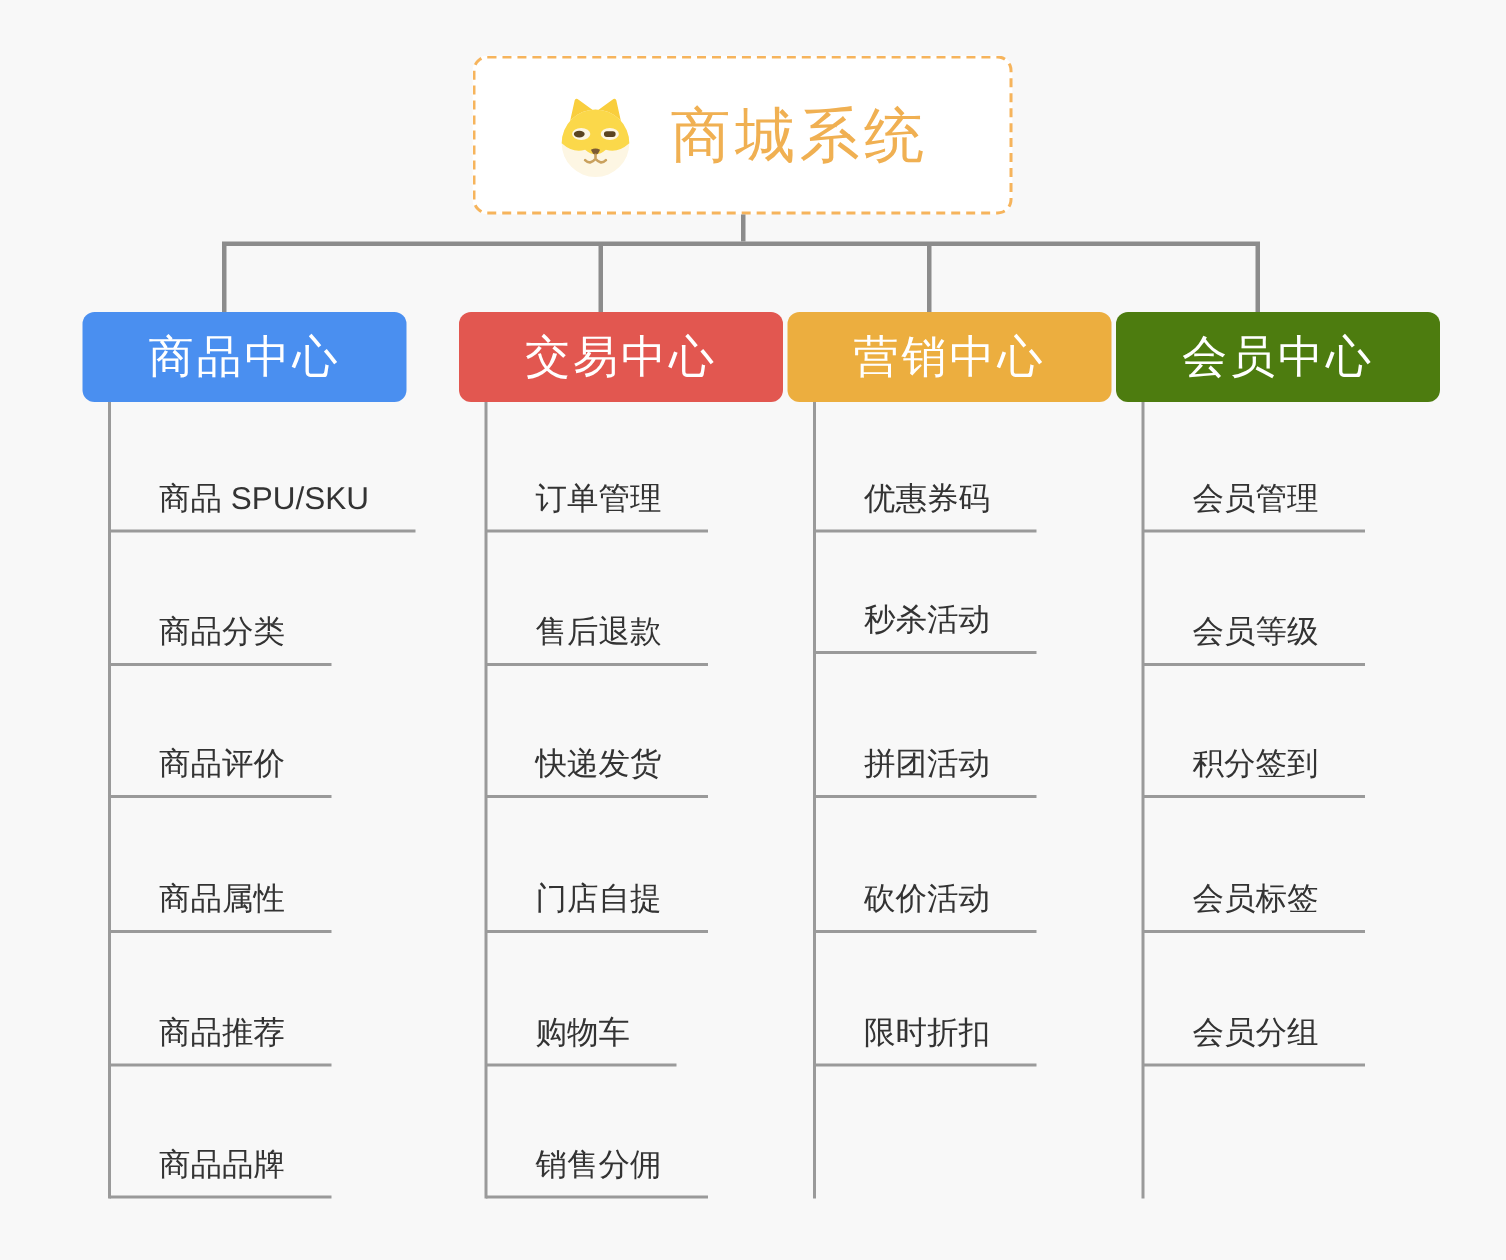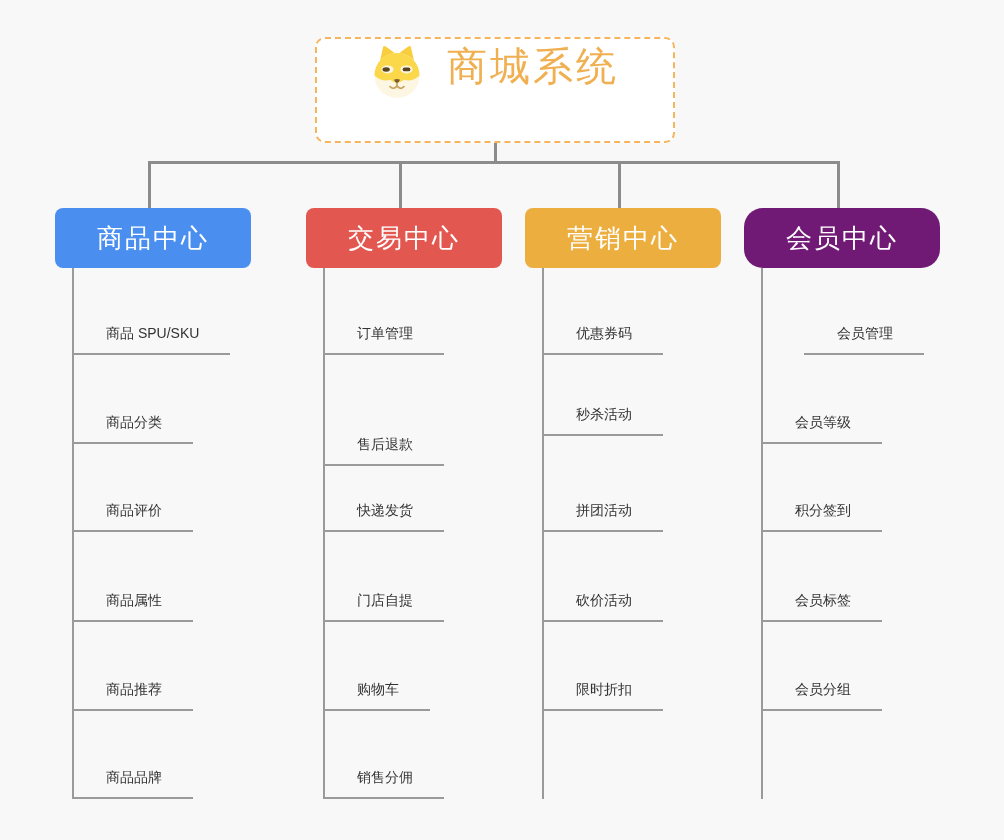--- a/index.html
+++ b/index.html
@@ -3,42 +3,42 @@
 <meta charset="utf-8">
 <style>
   html,body{margin:0;padding:0;}
   body{font-family:"Liberation Sans","DejaVu Sans",sans-serif;background:#f8f8f8;}
   .stage{position:relative;width:1004px;height:840px;background:#f8f8f8;overflow:hidden;}
 
   
   .root-node{
     position:absolute;left:315px;top:37px;width:360px;height:106px;
     background:#ffffff;border:2px dashed #f6b45c;border-radius:10px;
-    display:flex;justify-content:center;gap:24px;
+    display:flex;align-items:center;justify-content:center;gap:24px;
     box-sizing:border-box;
   }
   .root-title{font-size:40px;font-weight:500;letter-spacing:3px;color:#f0b052;}
   .dog-icon{width:52px;height:58px;flex:0 0 auto;margin-top:4px;}
 
   
   .tline{position:absolute;background:#8c8c8c;}
 
   
   .column{position:absolute;top:208px;width:188px;}
   .branch-box{
-    position:relative;width:196px;height:60px;border-radius:8px;
+    position:relative;width:216px;height:60px;border-radius:8px;
     display:flex;align-items:center;justify-content:center;
-    color:#ffffff;font-size:26px;letter-spacing:2px;text-align:right;
+    color:#ffffff;font-size:30px;letter-spacing:2px;text-align:right;
   }
   .spine{position:absolute;left:17px;top:60px;width:2px;height:531px;background:#9a9a9a;}
   .leaf{
     position:absolute;left:18px;
     padding:0 31px 5px 33px;
     border-bottom:2px solid #9a9a9a;
-    font-size:14px;line-height:30px;color:#333333;white-space:nowrap;
+    font-size:21px;line-height:30px;color:#333333;white-space:nowrap;
   }
 </style>
 </head>
 <body>
 
 <div class="stage">
 
   <div class="root-node">
     <svg class="dog-icon" viewBox="0 0 60 66" aria-hidden="true">
 
@@ -75,38 +75,38 @@
         <div class="leaf" style="top: 199px;">商品分类</div>
         <div class="leaf" style="top: 287px;">商品评价</div>
         <div class="leaf" style="top: 377px;">商品属性</div>
         <div class="leaf" style="top: 466px;">商品推荐</div>
         <div class="leaf" style="top: 554px;">商品品牌</div>
       </div>
       <div class="column" style="left: 306px;">
         <div class="branch-box" style="background: rgb(226, 87, 80);">交易中心</div>
         <div class="spine"></div>
         <div class="leaf" style="top: 110px;">订单管理</div>
-        <div class="leaf" style="top: 199px; margin-top: 22px;">售后退款</div>
+        <div class="leaf" style="top: 199px;">售后退款</div>
         <div class="leaf" style="top: 287px;">快递发货</div>
         <div class="leaf" style="top: 377px; text-align: center;">门店自提</div>
         <div class="leaf" style="top: 466px;">购物车</div>
         <div class="leaf" style="top: 554px;">销售分佣</div>
       </div>
       <div class="column" style="left: 525px;">
         <div class="branch-box" style="background: rgb(236, 174, 63);">营销中心</div>
         <div class="spine"></div>
         <div class="leaf" style="top: 110px;">优惠券码</div>
         <div class="leaf" style="top: 191px;">秒杀活动</div>
         <div class="leaf" style="top: 287px;">拼团活动</div>
         <div class="leaf" style="top: 377px;">砍价活动</div>
         <div class="leaf" style="top: 466px;">限时折扣</div>
       </div>
       <div class="column" style="left: 744px;">
-        <div class="branch-box" style="background: #701a75; border-radius: 19px;">会员中心</div>
+        <div class="branch-box" style="background: #4d7c0f;">会员中心</div>
         <div class="spine"></div>
-        <div class="leaf" style="top: 110px; margin-left: 42px;">会员管理</div>
+        <div class="leaf" style="top: 110px;">会员管理</div>
         <div class="leaf" style="top: 199px;">会员等级</div>
         <div class="leaf" style="top: 287px;">积分签到</div>
         <div class="leaf" style="top: 377px;">会员标签</div>
         <div class="leaf" style="top: 466px;">会员分组</div>
       </div>
     </div>
 </div>
 
 </body></html>

